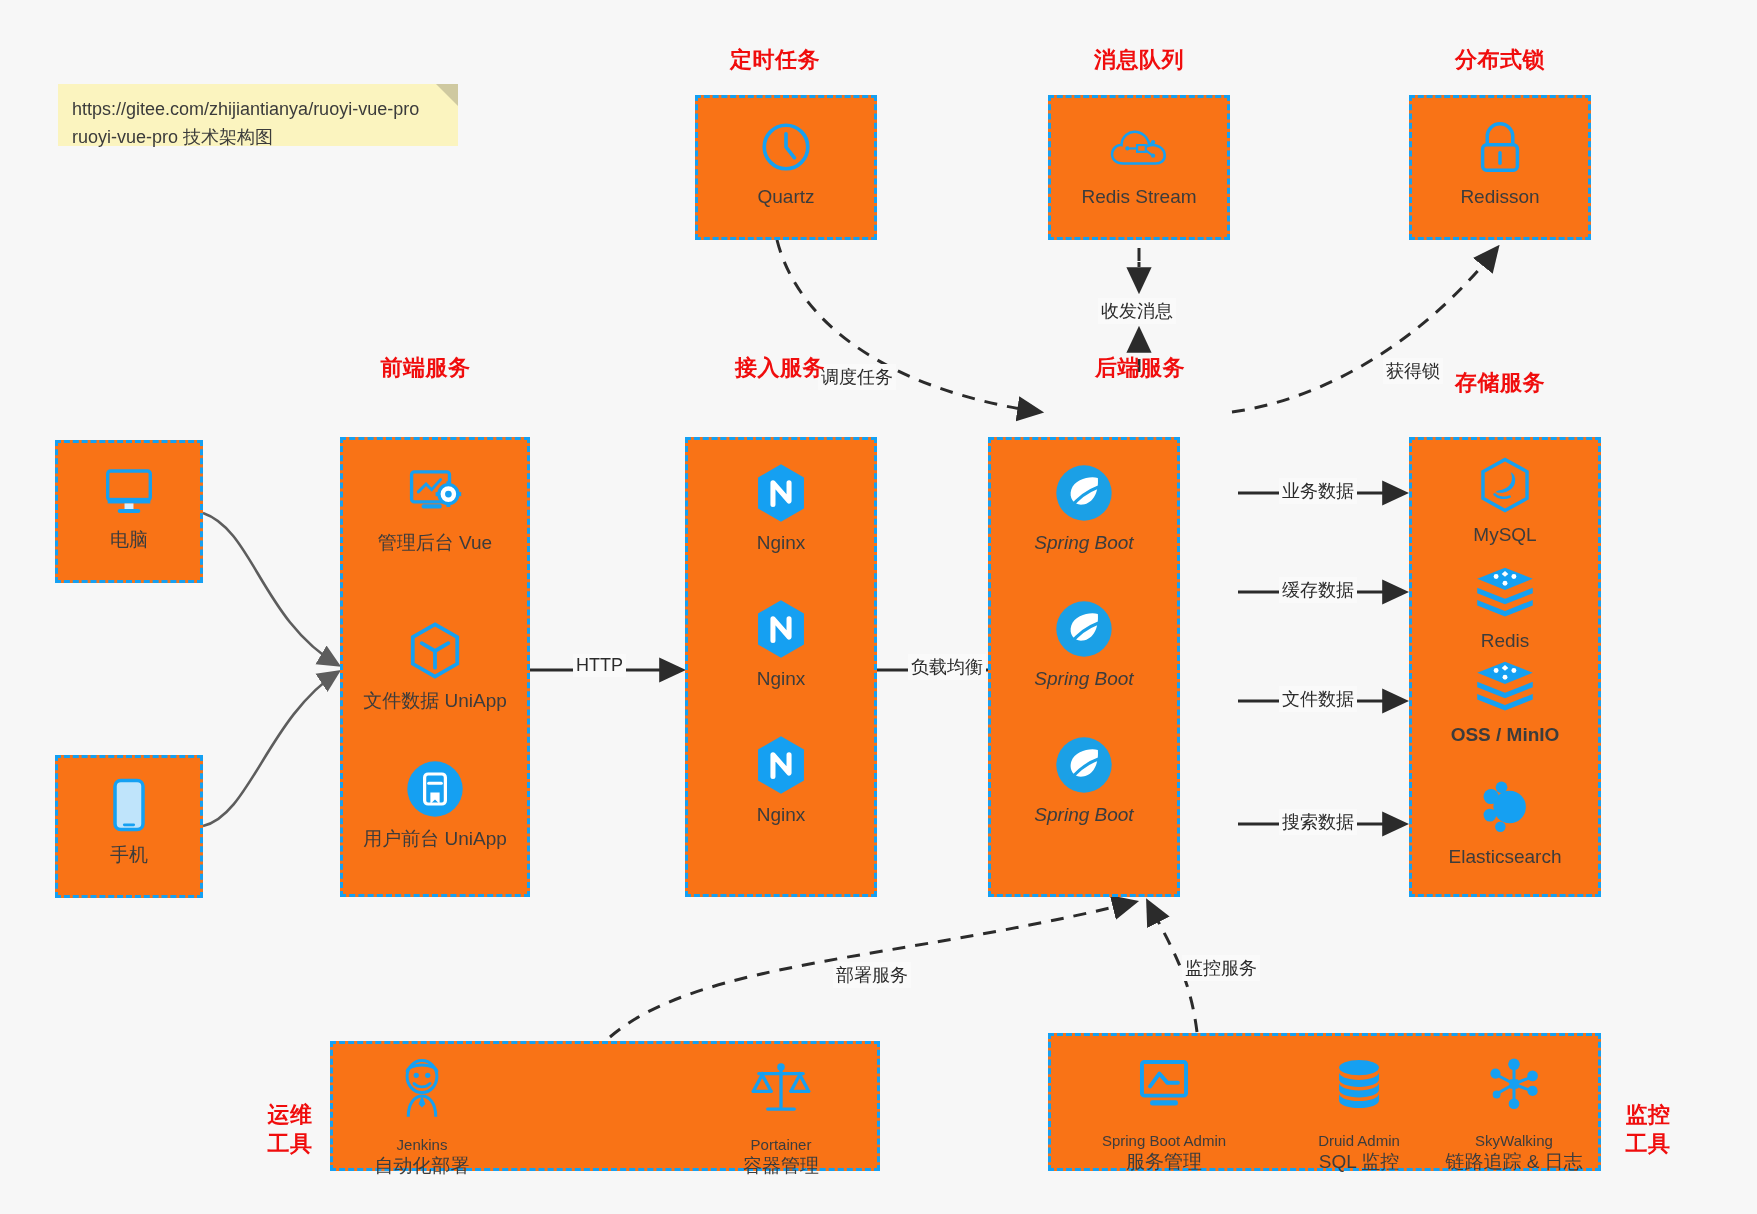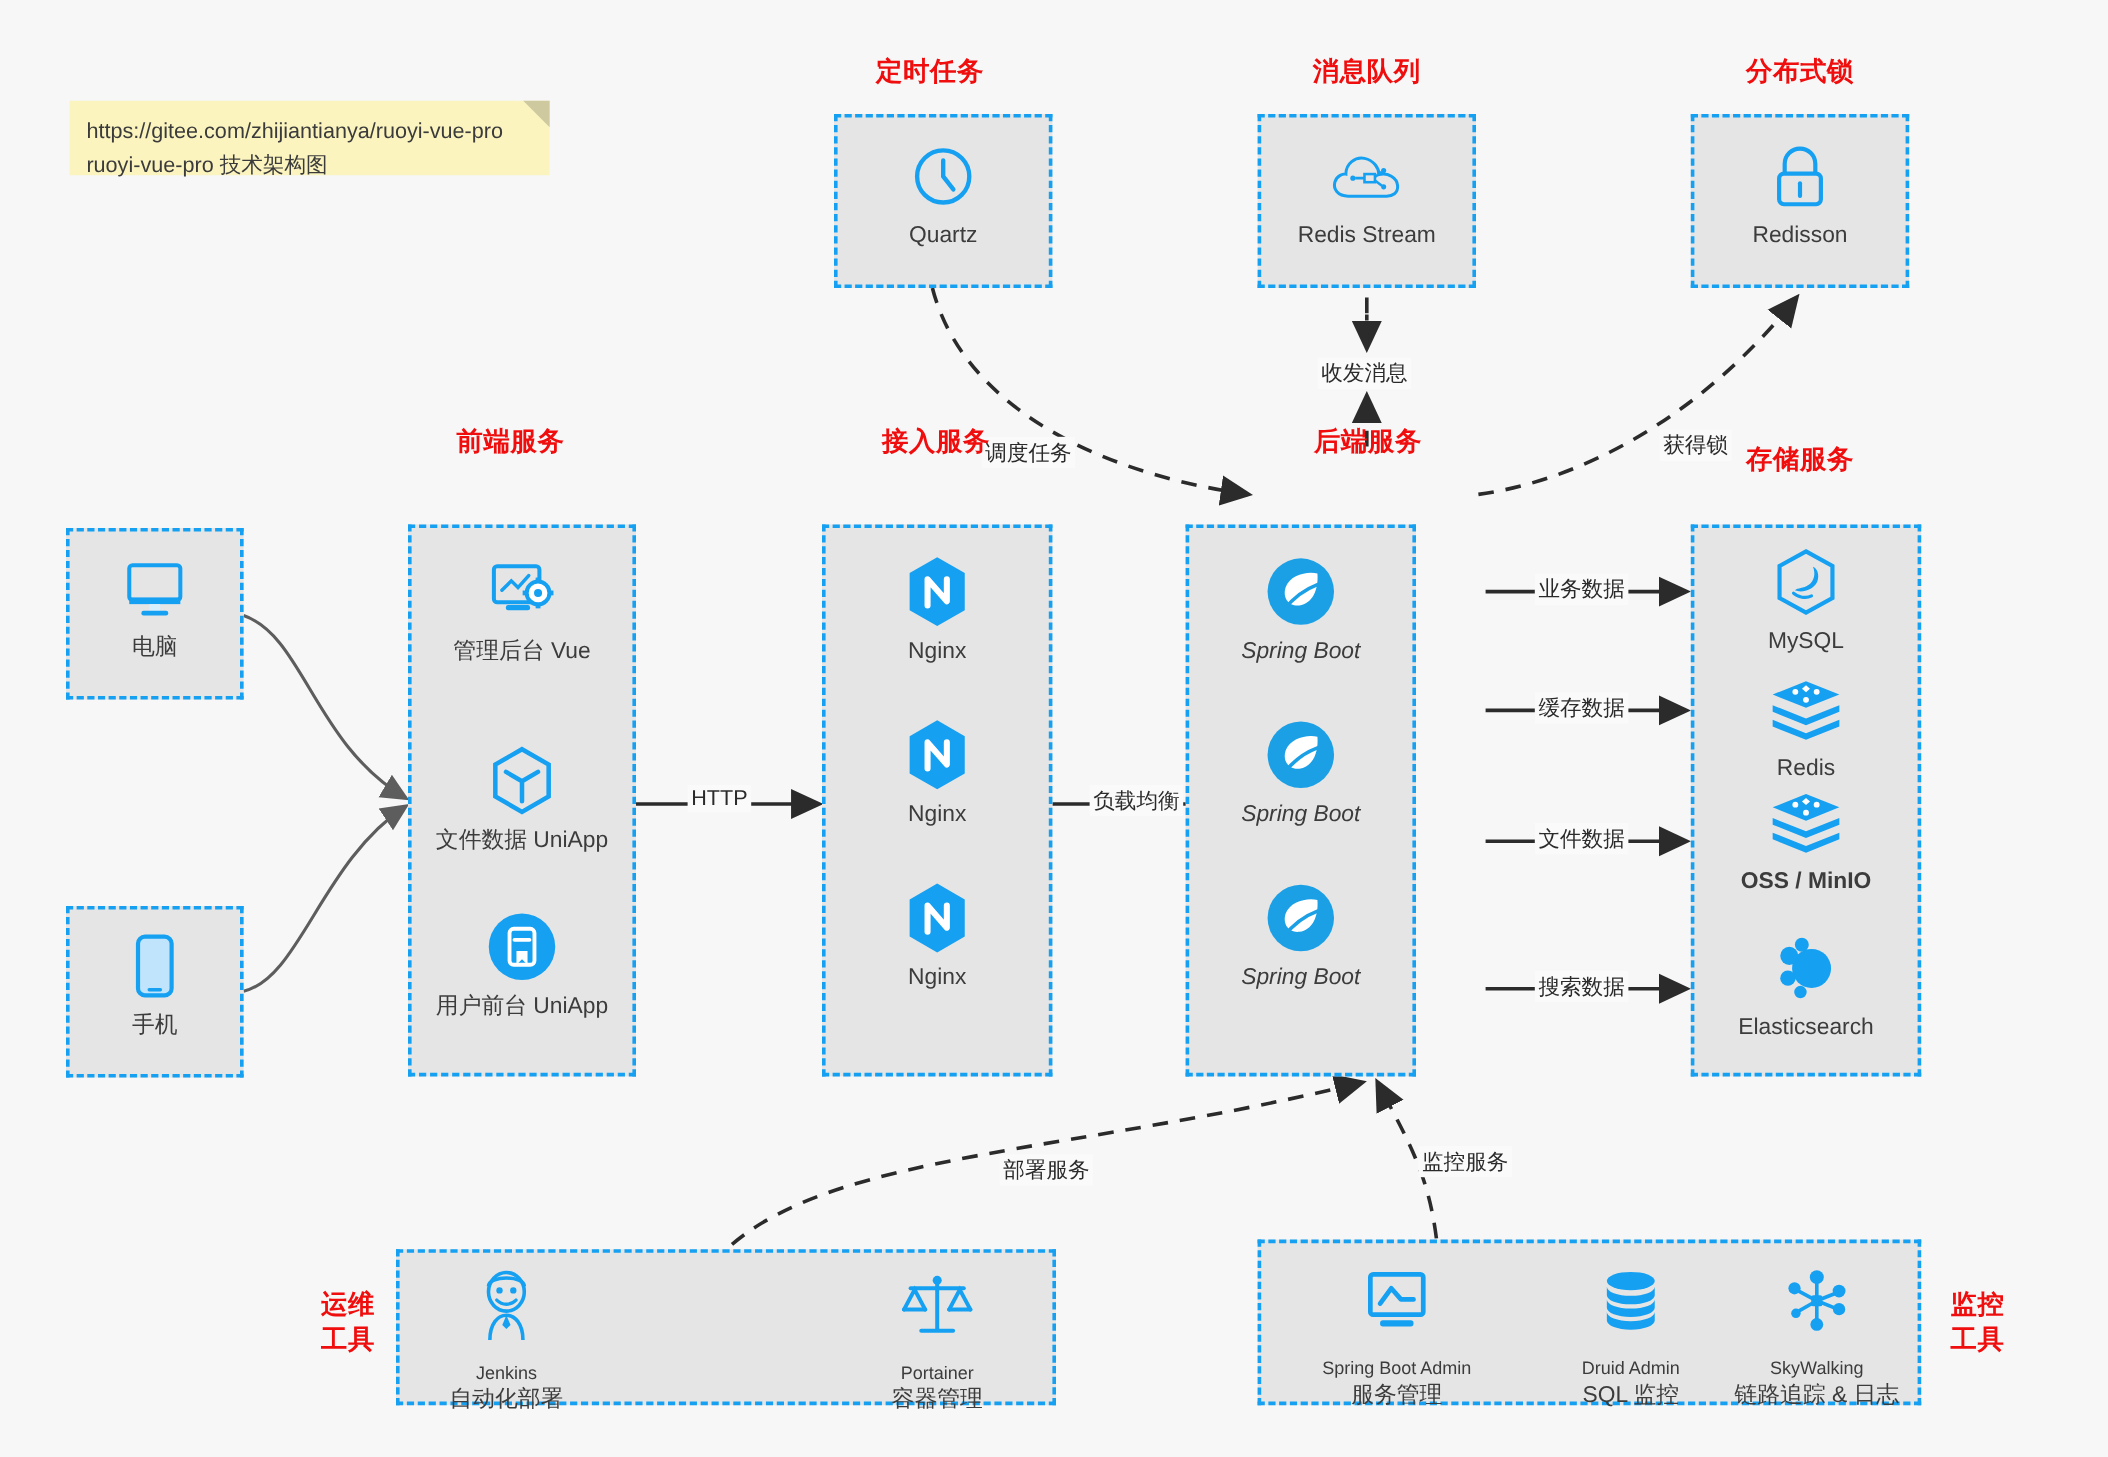--- a/index.html
+++ b/index.html
@@ -24,26 +24,26 @@
     position:absolute;right:0;top:0;width:0;height:0;
     border-left:22px solid transparent;border-top:22px solid #cfc9a0;
   }
   .note div{white-space:nowrap;}
 
   
   .gtitle{
     position:absolute;color:#f00d0d;font-weight:bold;font-size:22px;
     text-align:center;white-space:nowrap;letter-spacing:.5px;
   }
-  .gtitle.side{line-height:1.3;}
+  .gtitle.side{line-height:1.3;margin-top:28px;}
 
   
   .box{
     position:absolute;box-sizing:border-box;
-    border:3px dashed #15a0f2;background:#e5e5e5;
+    border:3px dashed #15a0f2;background:#f97316;
   }
 
   
   .node{position:absolute;text-align:center;width:100%;}
   .node .ico{height:62px;display:flex;align-items:center;justify-content:center;}
   .node .lab{
     font-size:19px;color:#3c3c3c;margin-top:7px;white-space:nowrap;line-height:1.3;
   }
 
   

